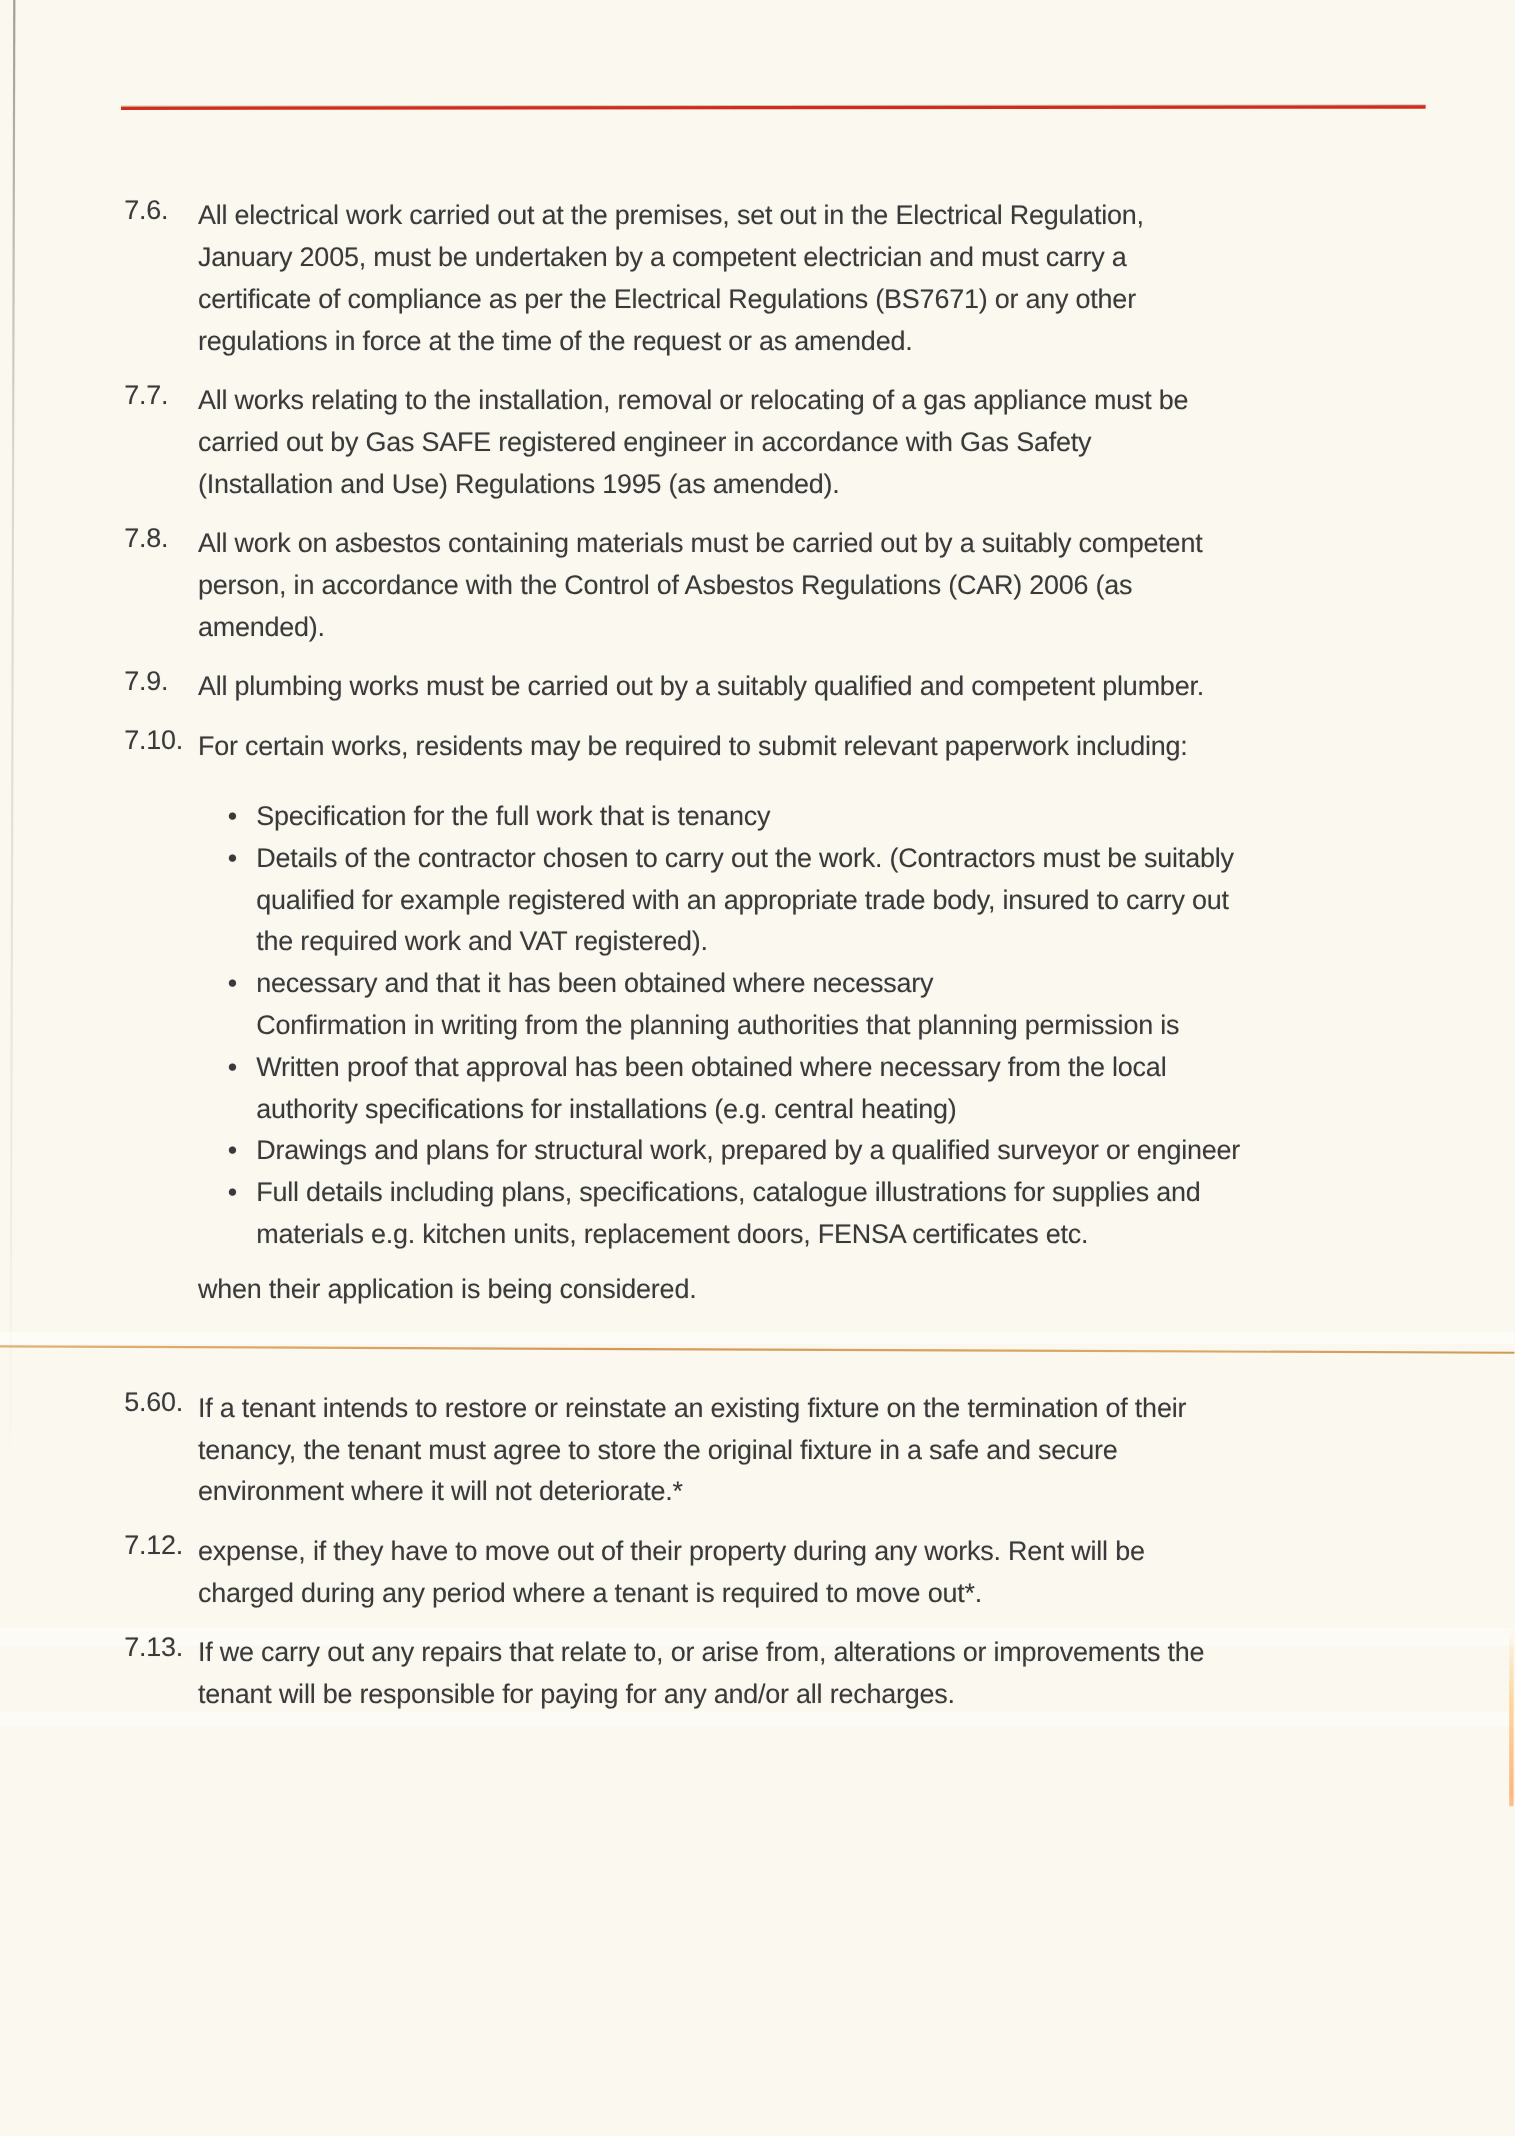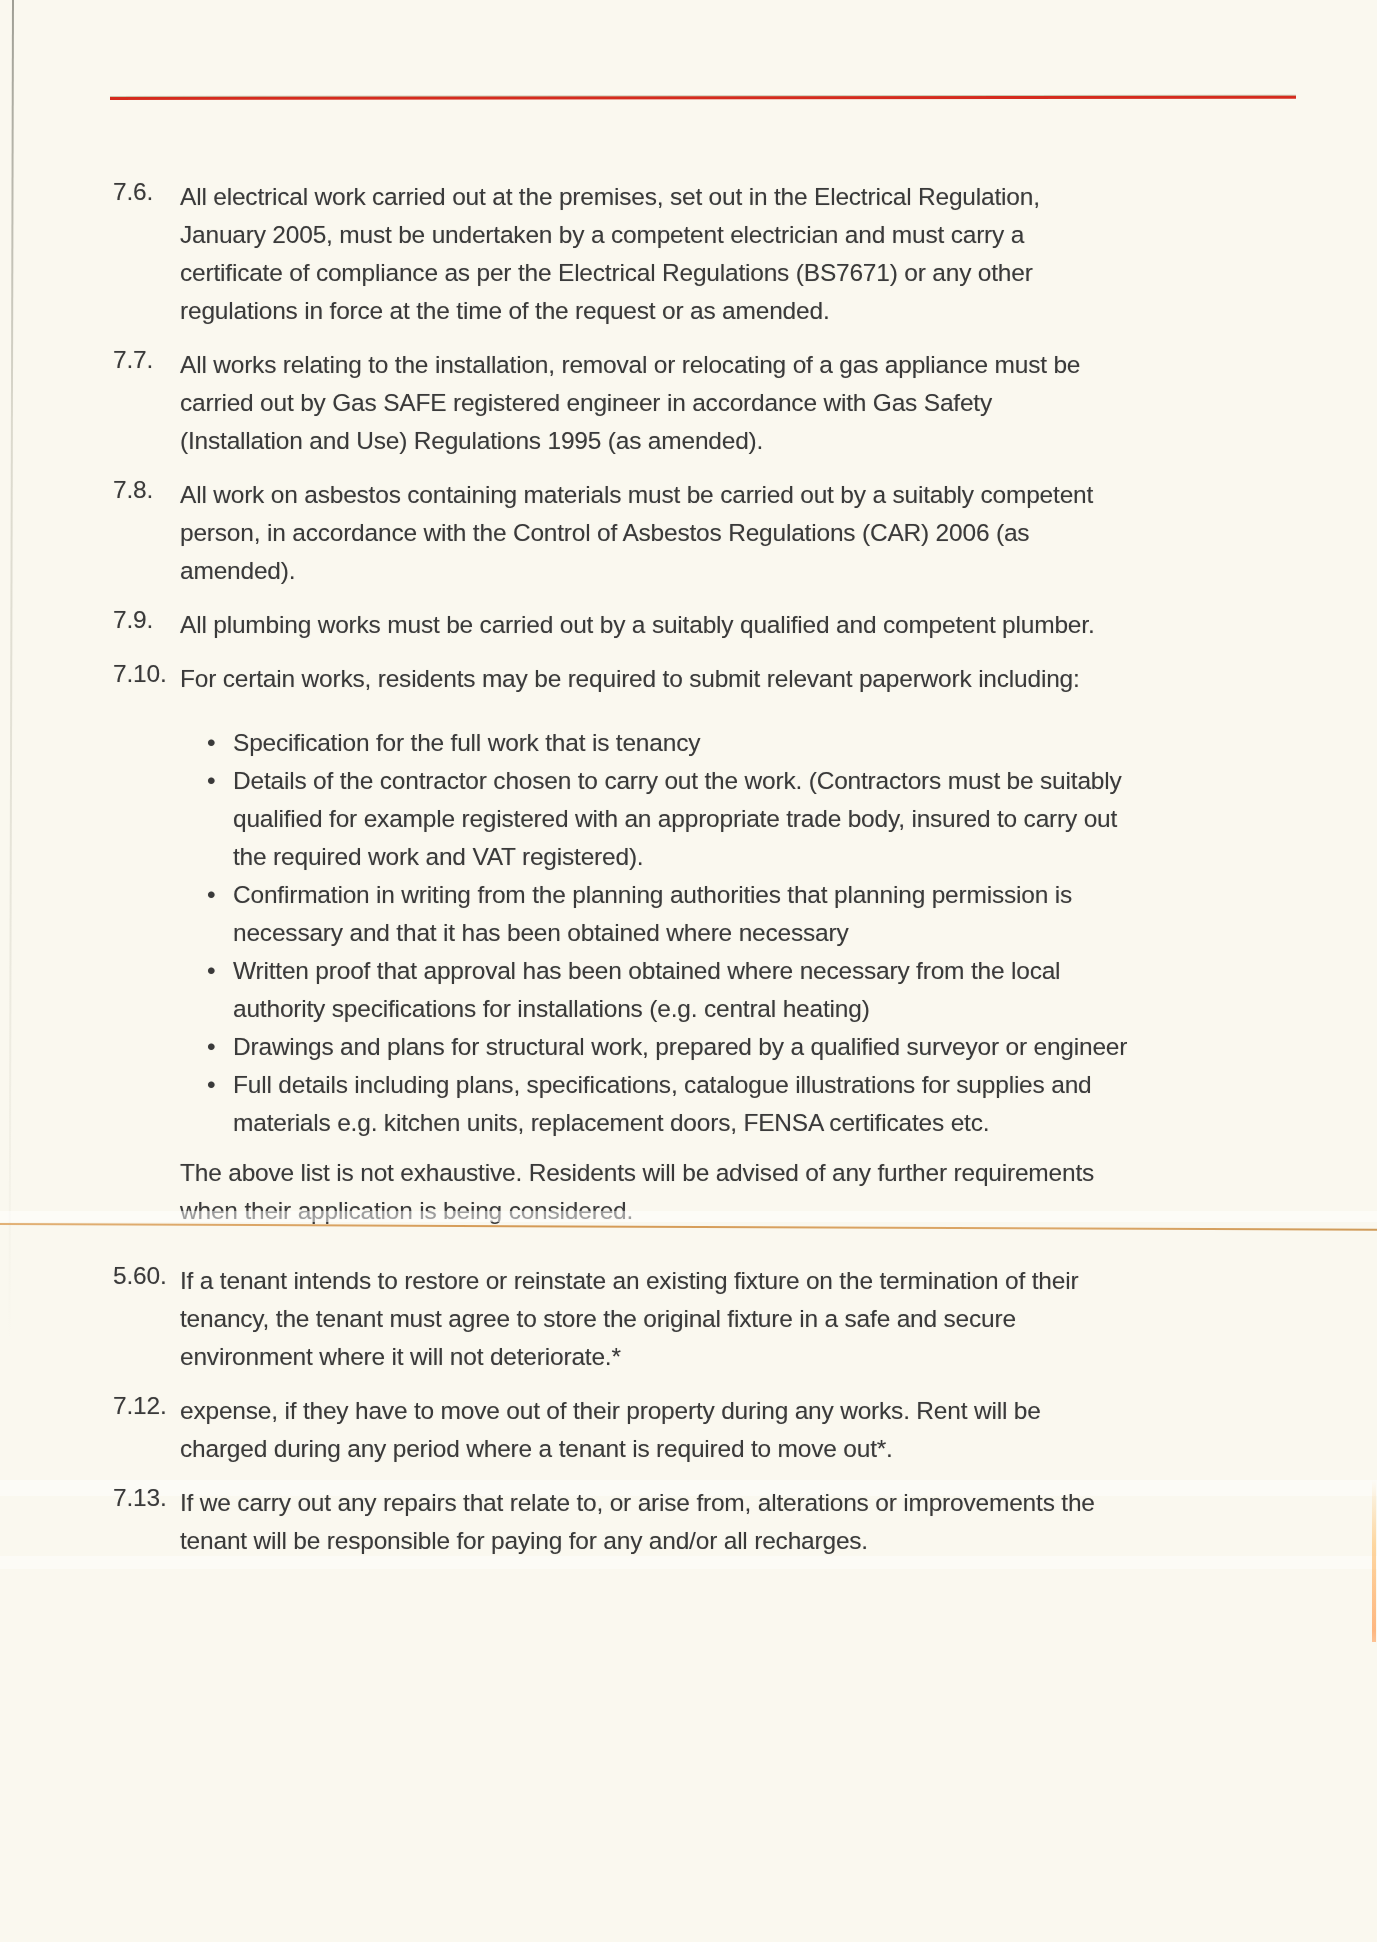--- a/index.html
+++ b/index.html
@@ -139,22 +139,22 @@
           <span class="dot">•</span>
           <div class="body">
             <div class="line">Details of the contractor chosen to carry out the work. (Contractors must be suitably</div>
             <div class="line">qualified for example registered with an appropriate trade body, insured to carry out</div>
             <div class="line">the required work and VAT registered).</div>
           </div>
         </div>
         <div class="bullet-item">
           <span class="dot">•</span>
           <div class="body">
+            <div class="line">necessary and that it has been obtained where necessary</div>
             <div class="line">Confirmation in writing from the planning authorities that planning permission is</div>
-            <div class="line">necessary and that it has been obtained where necessary</div>
           </div>
         </div>
         <div class="bullet-item">
           <span class="dot">•</span>
           <div class="body">
             <div class="line">Written proof that approval has been obtained where necessary from the local</div>
             <div class="line">authority specifications for installations (e.g. central heating)</div>
           </div>
         </div>
         <div class="bullet-item">
@@ -165,21 +165,20 @@
         </div>
         <div class="bullet-item">
           <span class="dot">•</span>
           <div class="body">
             <div class="line">Full details including plans, specifications, catalogue illustrations for supplies and</div>
             <div class="line">materials e.g. kitchen units, replacement doors, FENSA certificates etc.</div>
           </div>
         </div>
       </div>
       <div class="para">
-        <div class="line">The above list is not exhaustive. Residents will be advised of any further requirements</div>
         <div class="line">when their application is being considered.</div>
       </div>
     </div>
 
   <div class="band band1"></div>
   <div class="band band2"></div>
 
   <div class="divider-halo"></div>
   <div class="divider"></div>
 

